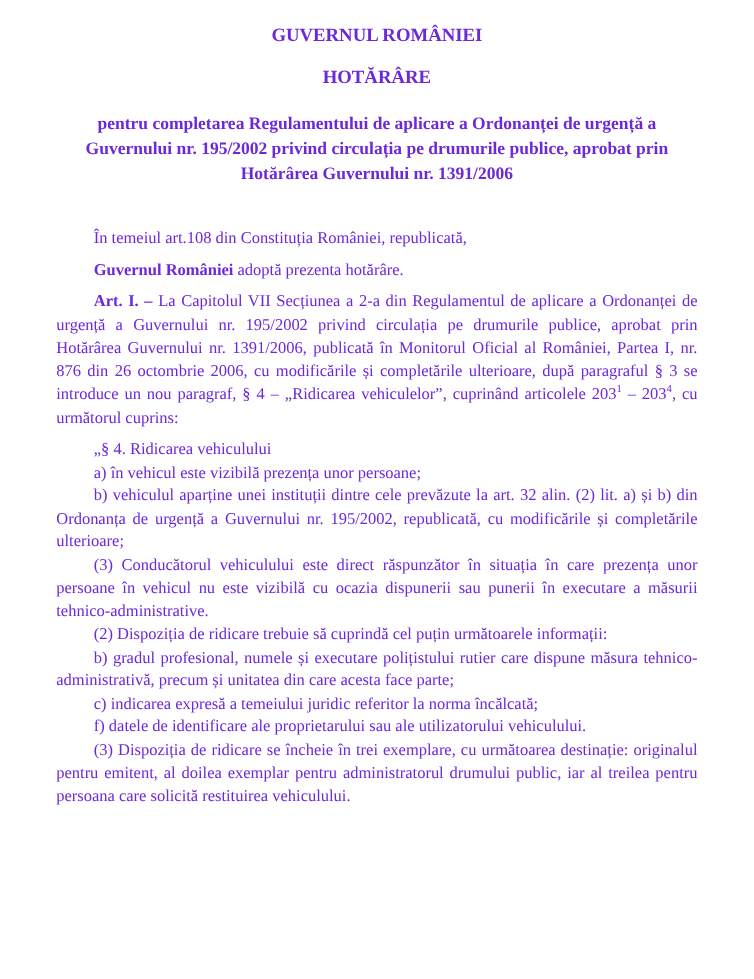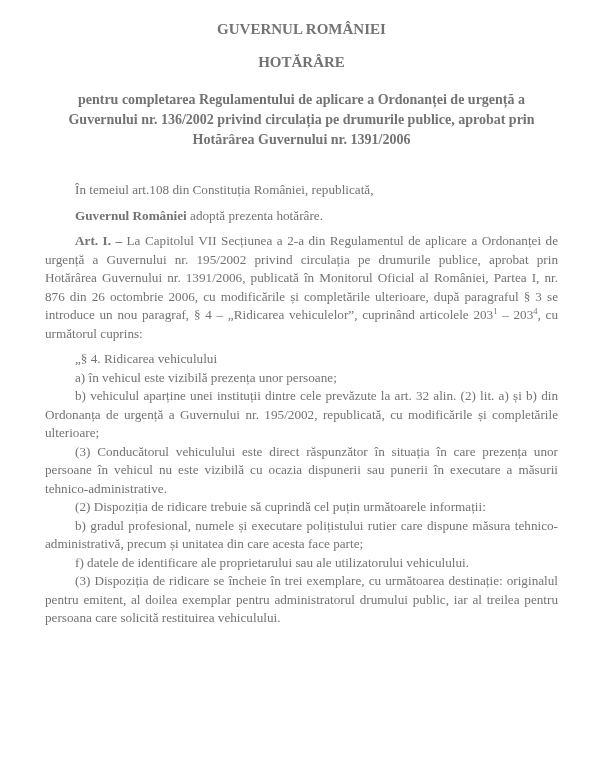--- a/index.html
+++ b/index.html
@@ -9,21 +9,21 @@
   }
   .page {
     position: relative;
     width: 603px;
     height: 783px;
     box-sizing: border-box;
     background: #ffffff;
     padding: 21px 45px 0 45px;
     overflow: hidden;
     font-family: "Liberation Serif", serif;
-    color: #737373;
+    color: #6d28d9;
   }
   .doc-heading {
     font-size: 15px;
     font-weight: bold;
     text-align: center;
     line-height: 17px;
     margin: 0;
   }
   .heading-issuer { margin-bottom: 16px; }
   .heading-acttype { margin-bottom: 19px; }
@@ -52,27 +52,28 @@
   }
   .para.gap { margin-top: 7px; }
   .para.gap-lg { margin-top: 14px; }
 </style>
 </head>
 <body>
 
 <div class="page">
   <div class="doc-heading heading-issuer">GUVERNUL ROMÂNIEI</div>
   <div class="doc-heading heading-acttype">HOTĂRÂRE</div>
-  <div class="doc-title">pentru completarea Regulamentului de aplicare a Ordonanței de urgență a Guvernului nr. 136/2002 privind circulația pe drumurile publice, aprobat prin Hotărârea Guvernului nr. 1391/2006</div>
+  <div class="doc-title">pentru completarea Regulamentului de aplicare a Ordonanței de urgență a Guvernului nr. 195/2002 privind circulația pe drumurile publice, aprobat prin Hotărârea Guvernului nr. 1391/2006</div>
   <div class="doc-body">
       <p class="para"><span>În temeiul art.108 din Constituția României, republicată,</span></p>
       <p class="para gap"><b>Guvernul României</b><span> adoptă prezenta hotărâre.</span></p>
       <p class="para gap"><b>Art. I. – </b><span>La Capitolul VII Secțiunea a 2-a din Regulamentul de aplicare a Ordonanței de urgență a Guvernului nr. 195/2002 privind circulația pe drumurile publice, aprobat prin Hotărârea Guvernului nr. 1391/2006, publicată în Monitorul Oficial al României, Partea I, nr. 876 din 26 octombrie 2006, cu modificările și completările ulterioare, după paragraful § 3 se introduce un nou paragraf, § 4 – „Ridicarea vehiculelor”, cuprinând articolele 203</span><sup>1</sup><span> – 203</span><sup>4</sup><span>, cu următorul cuprins:</span></p>
       <p class="para gap"><span>„§ 4. Ridicarea vehiculului</span></p>
       <p class="para"><span>a) în vehicul este vizibilă prezența unor persoane;</span></p>
       <p class="para"><span>b) vehiculul aparține unei instituții dintre cele prevăzute la art. 32 alin. (2) lit. a) și b) din Ordonanța de urgență a Guvernului nr. 195/2002, republicată, cu modificările și completările ulterioare;</span></p>
       <p class="para"><span>(3) Conducătorul vehiculului este direct răspunzător în situația în care prezența unor persoane în vehicul nu este vizibilă cu ocazia dispunerii sau punerii în executare a măsurii tehnico-administrative.</span></p>
       <p class="para"><span>(2) Dispoziția de ridicare trebuie să cuprindă cel puțin următoarele informații:</span></p>
       <p class="para"><span>b) gradul profesional, numele și executare polițistului rutier care dispune măsura tehnico-administrativă, precum și unitatea din care acesta face parte;</span></p>
+      <p class="para"><span>c) indicarea expresă a temeiului juridic referitor la norma încălcată;</span></p>
       <p class="para"><span>f) datele de identificare ale proprietarului sau ale utilizatorului vehiculului.</span></p>
       <p class="para"><span>(3) Dispoziția de ridicare se încheie în trei exemplare, cu următoarea destinație: originalul pentru emitent, al doilea exemplar pentru administratorul drumului public, iar al treilea pentru persoana care solicită restituirea vehiculului.</span></p>
     </div>
 </div>
 
 </body></html>

